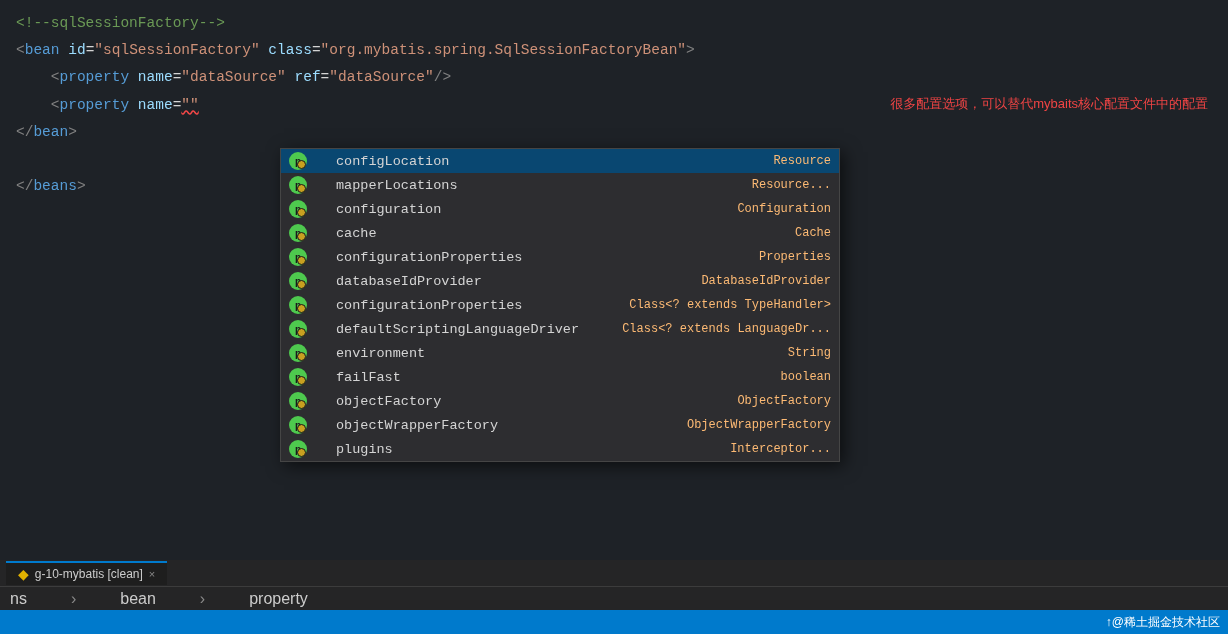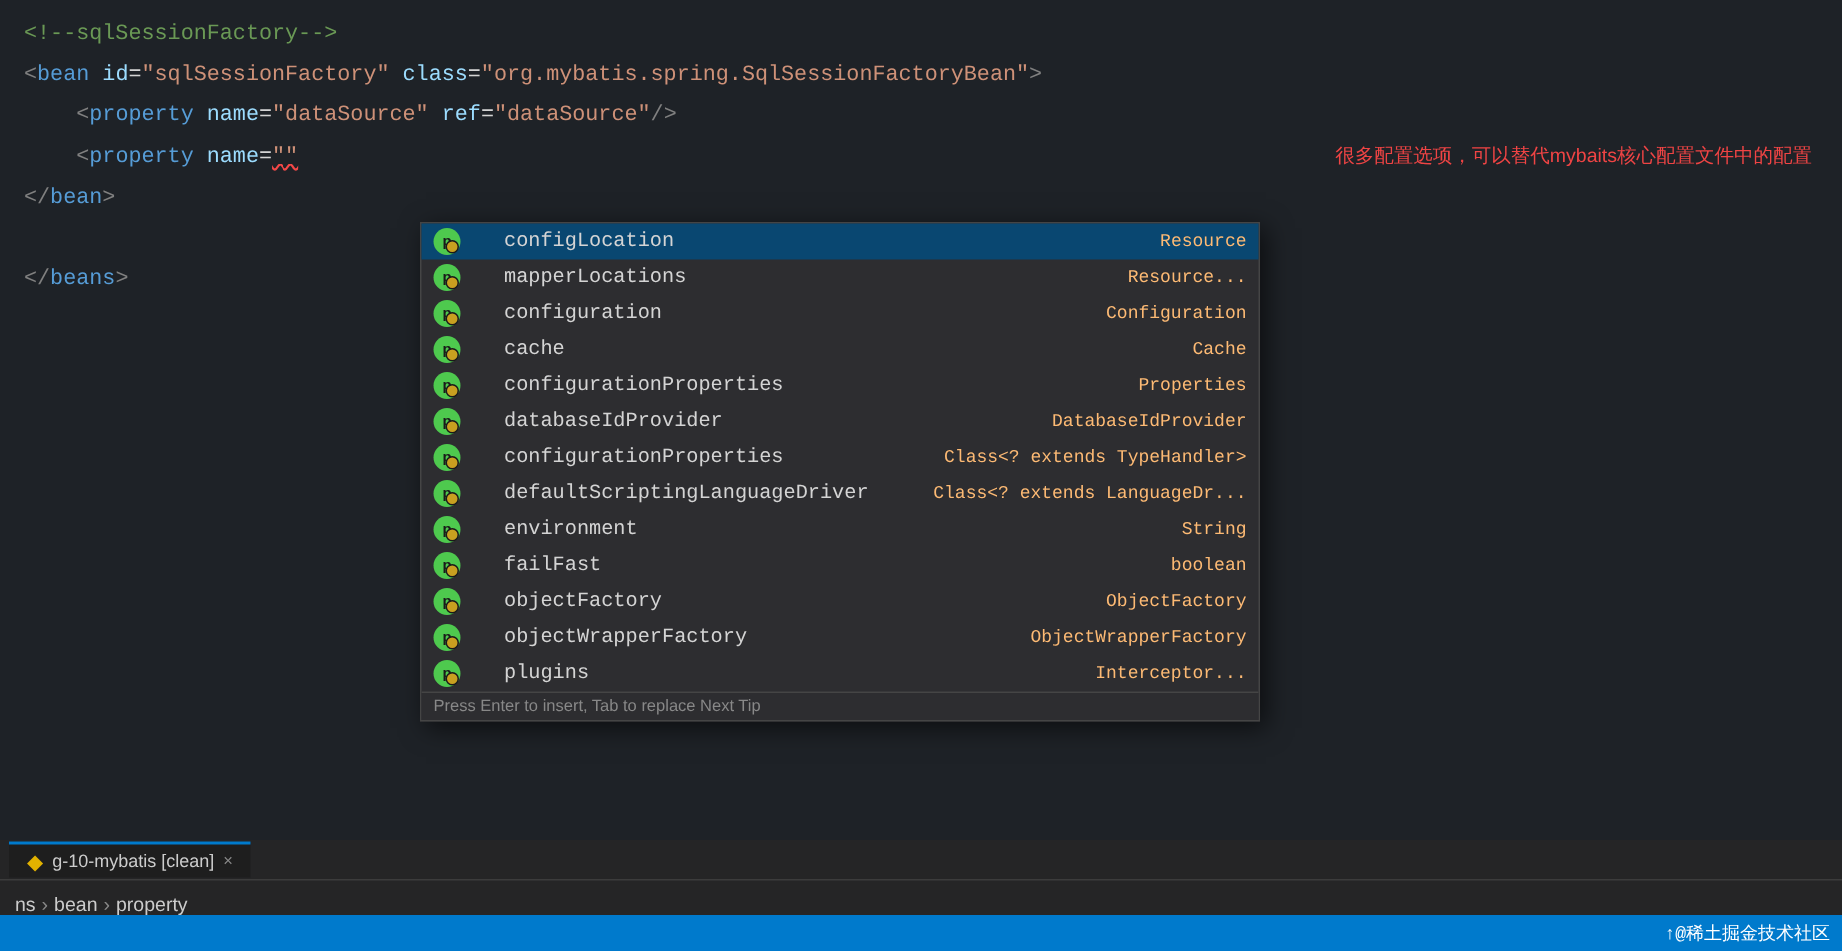--- a/index.html
+++ b/index.html
@@ -131,21 +131,21 @@
       bottom: 0;
       left: 0;
       right: 0;
       height: 24px;
       background: #007acc;
       display: flex;
       align-items: center;
       padding: 0 8px;
       font-size: 12px;
       color: #fff;
-      font-family: Liberation Mono, monospace;
+      font-family: Liberation Sans, sans-serif;
       justify-content: space-between;
     }
 
     .status-left {
       display: flex;
       align-items: center;
       gap: 12px;
     }
 
     .status-right {
@@ -157,26 +157,27 @@
 
     
     .breadcrumb-bar {
       position: absolute;
       bottom: 24px;
       left: 0;
       right: 0;
       height: 24px;
       background: #252526;
       display: flex;
-      align-items: flex-end;
+      align-items: center;
       padding: 0 10px;
-      font-size: 13px;
+      font-size: 16px;
       color: #cccccc;
       font-family: Arial, sans-serif;
       border-top: 1px solid #3c3c3c;
+      gap: 40px;
     }
 
     .breadcrumb-sep {
       margin: 0 4px;
       color: #888;
     }
 
     .breadcrumb-item {
       color: #cccccc;
     }
@@ -312,21 +313,20 @@
           <span class="autocomplete-icon">p</span>
           <span class="autocomplete-label">objectWrapperFactory</span>
           <span class="autocomplete-type">ObjectWrapperFactory</span>
         </div>
         <div class="autocomplete-item">
           <span class="autocomplete-icon">p</span>
           <span class="autocomplete-label">plugins</span>
           <span class="autocomplete-type">Interceptor...</span>
         </div>
       </div>
-    <div class="autocomplete-footer">Press Enter to insert, Tab to replace   Next Tip</div>
   </div>
 
   <div class="tab-bar">
     <div class="tab">
       <span class="tab-diamond">◆</span>
       <span>g-10-mybatis [clean]</span>
       <span class="tab-close">×</span>
     </div>
   </div>
 

